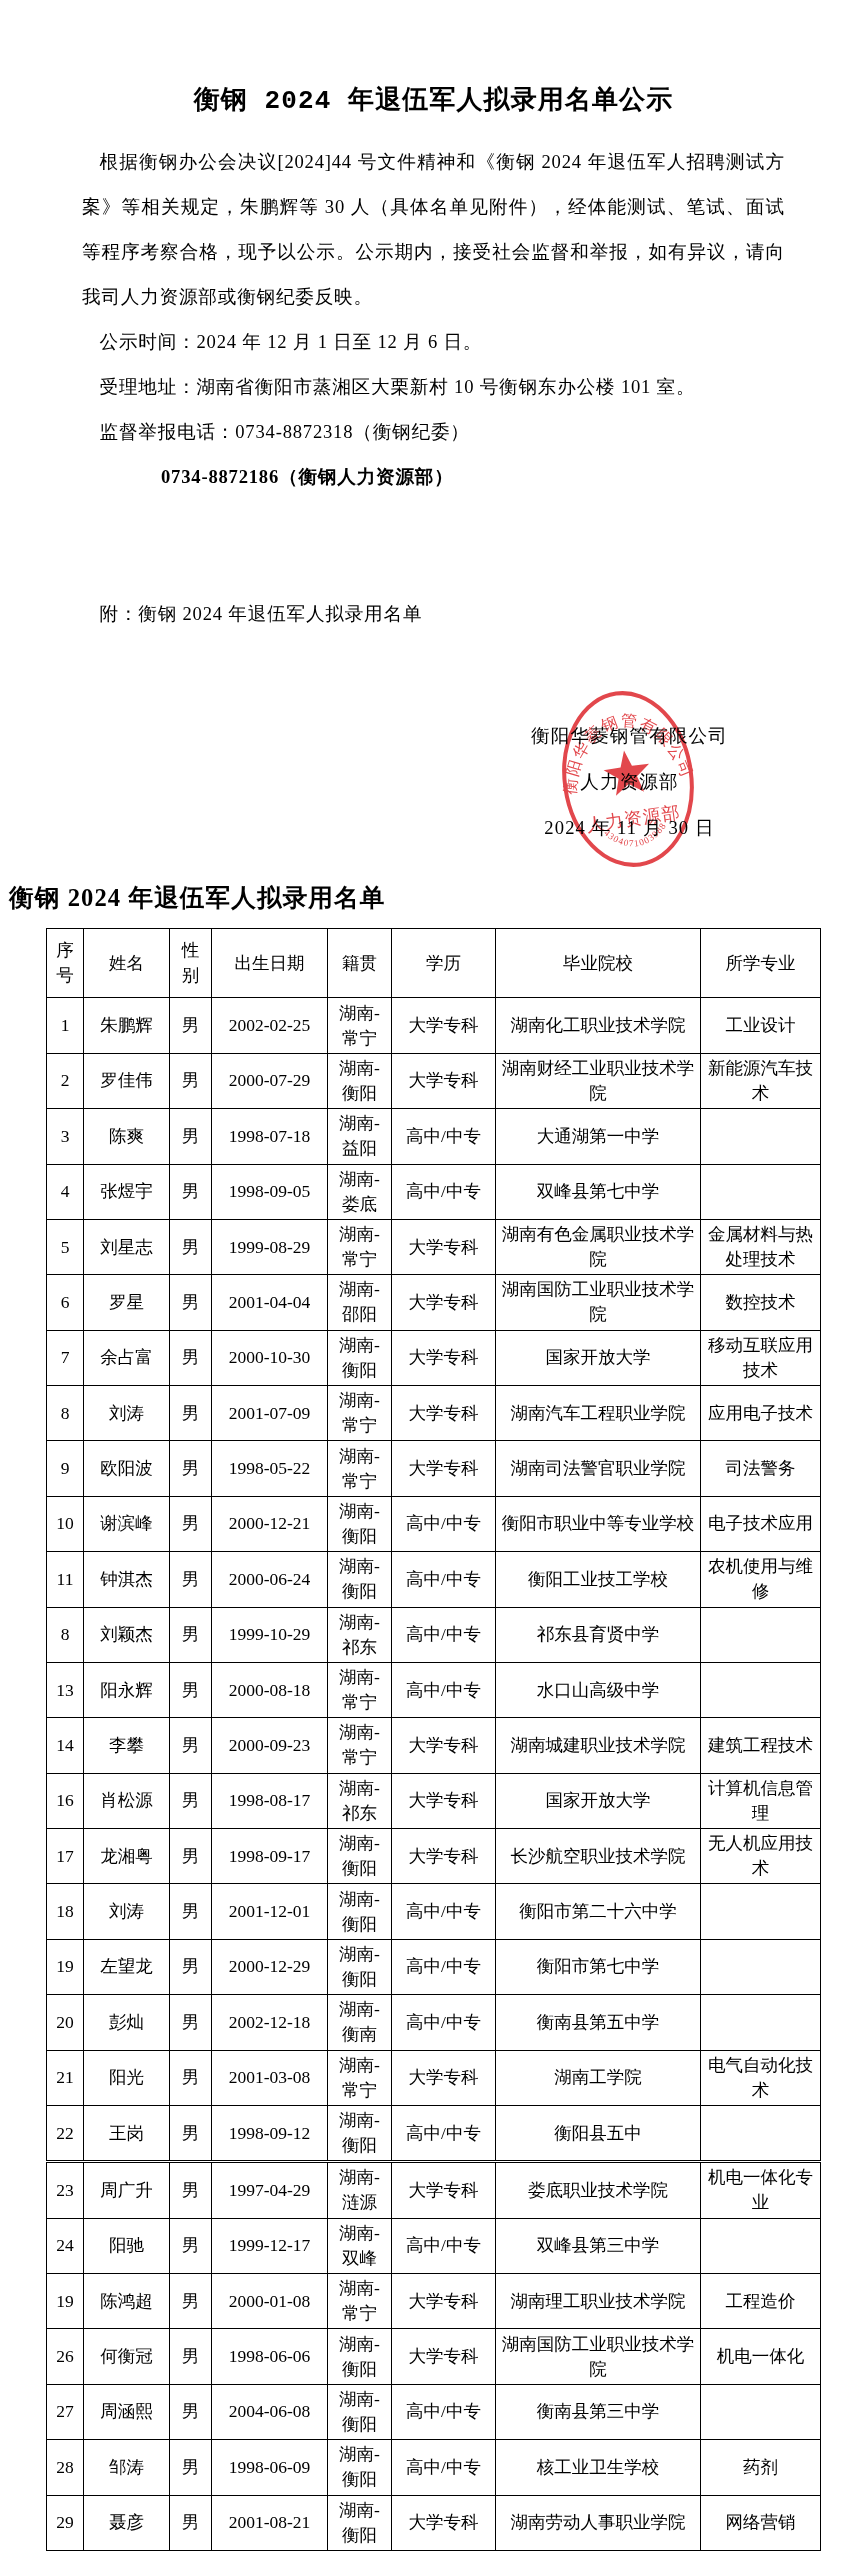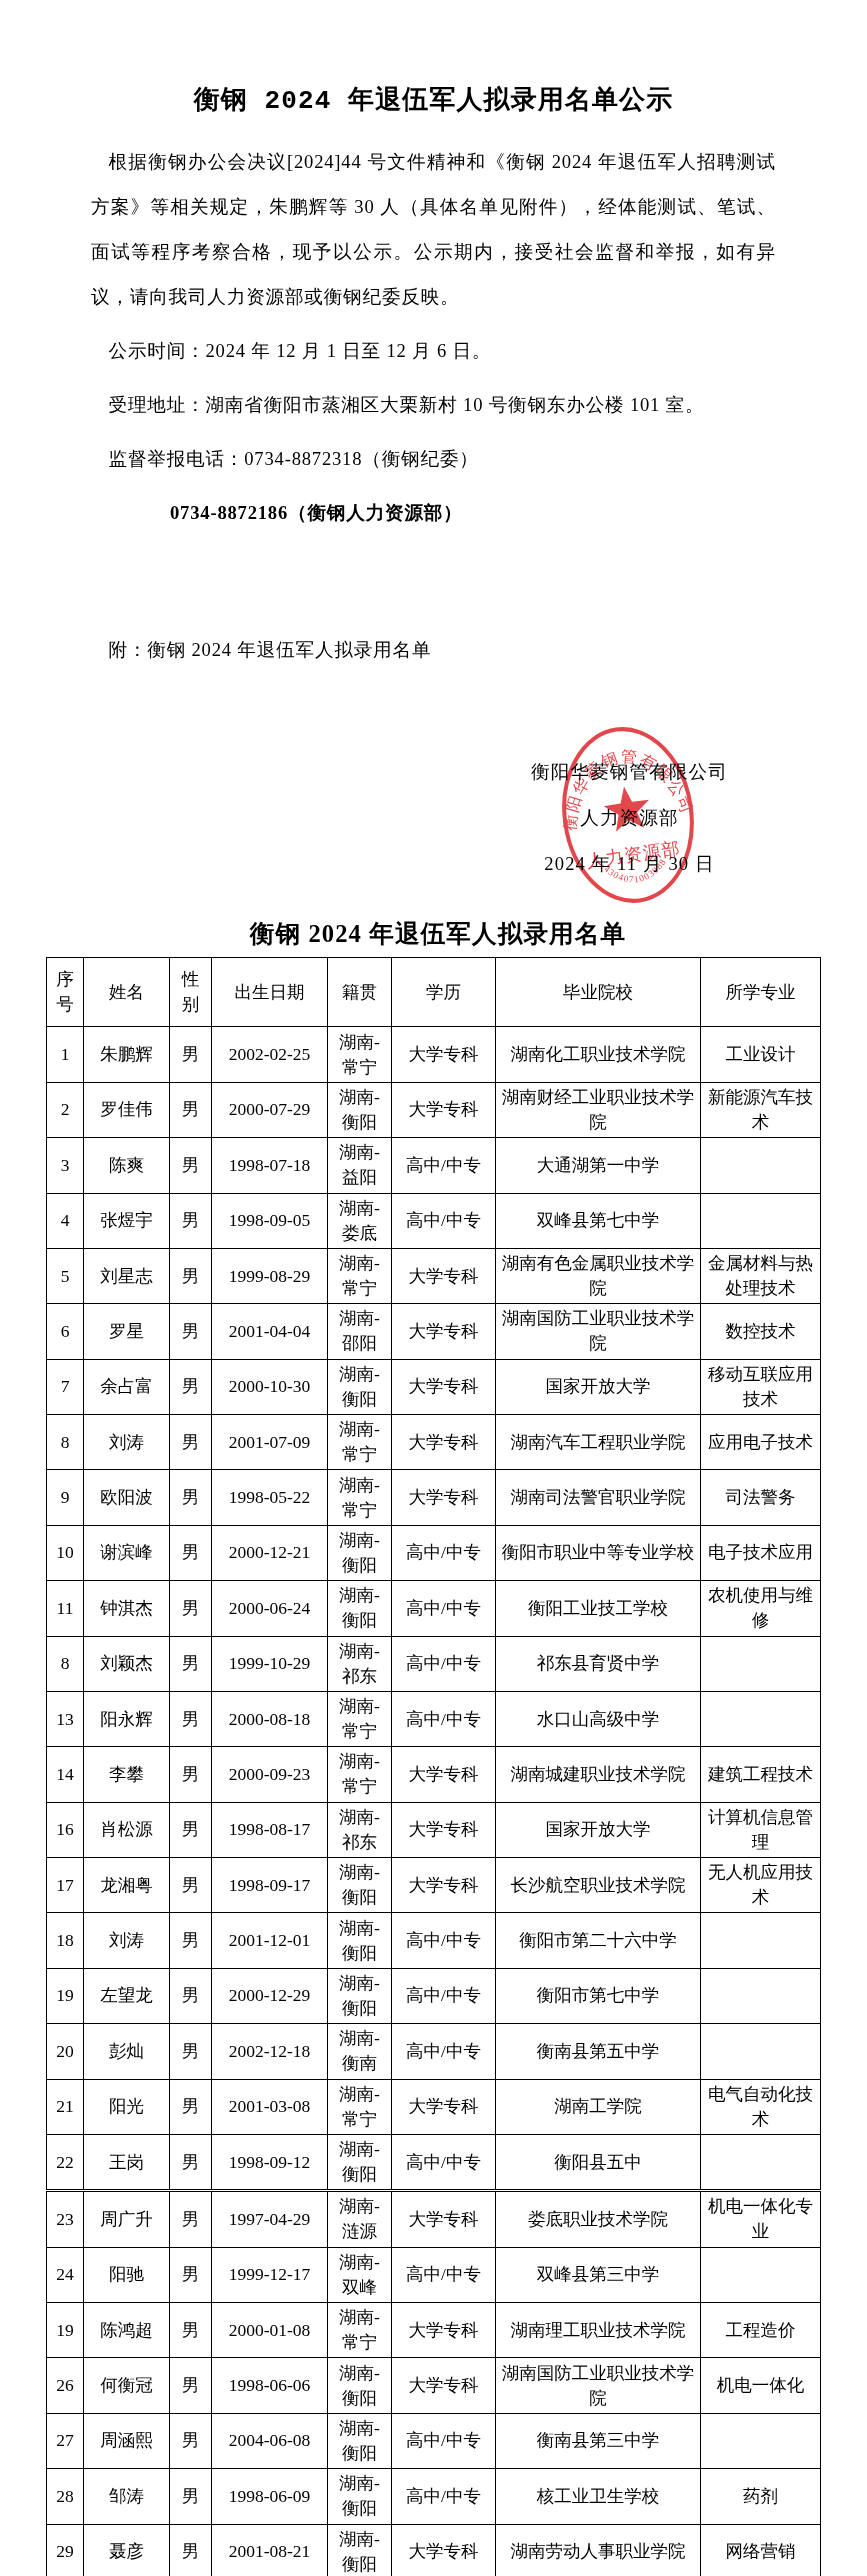--- a/index.html
+++ b/index.html
@@ -23,21 +23,21 @@
     letter-spacing: 1.1px;
     font-family: Liberation Mono, monospace;
   }
   .doc-body {
     margin: 0 82px;
     font-size: 18.6px;
     line-height: 45px;
     text-align: justify;
     letter-spacing: 0.8px;
   }
-  .doc-body p { margin: 9px; }
+  .doc-body p { margin: 0; }
   .p-indent   { text-indent: 17.5px; }
   .p-phone2   { text-indent: 79px; font-weight: bold; }
   .p-attach   { margin-top: 92px !important; text-indent: 17.5px; }
   
   .signature {
     position: relative;
     width: 295px;
     margin: 77px 90px 0 auto;
     text-align: center;
     font-size: 18.6px;
@@ -50,22 +50,21 @@
     left: 77px;
     top: -26px;
     width: 138px;
     height: 184px;
     transform: rotate(-8deg);
     opacity: 0.93;
     z-index: 0;
   }
   
   .tbl-title {
-    margin: 30px 0 7px;
-    text-align: center;
+    margin: 30px 0 14px;
     font-size: 24.6px;
     font-weight: bold;
     letter-spacing: 1.1px;
     padding-left: 9px;
   }
   table.roster {
     width: 775px;
     margin: 0 auto 66px;
     border-collapse: collapse;
     table-layout: fixed;

